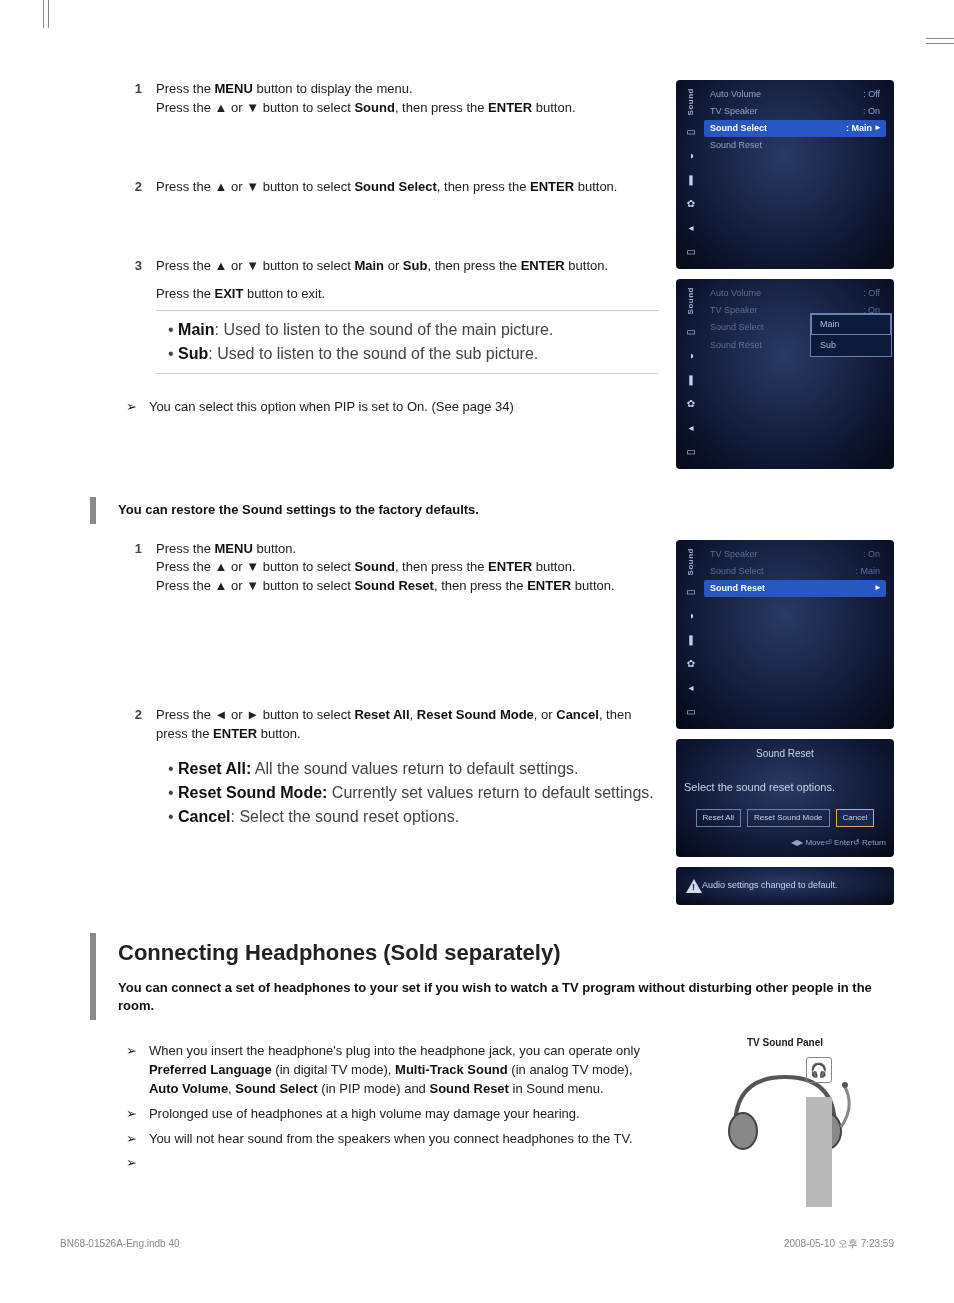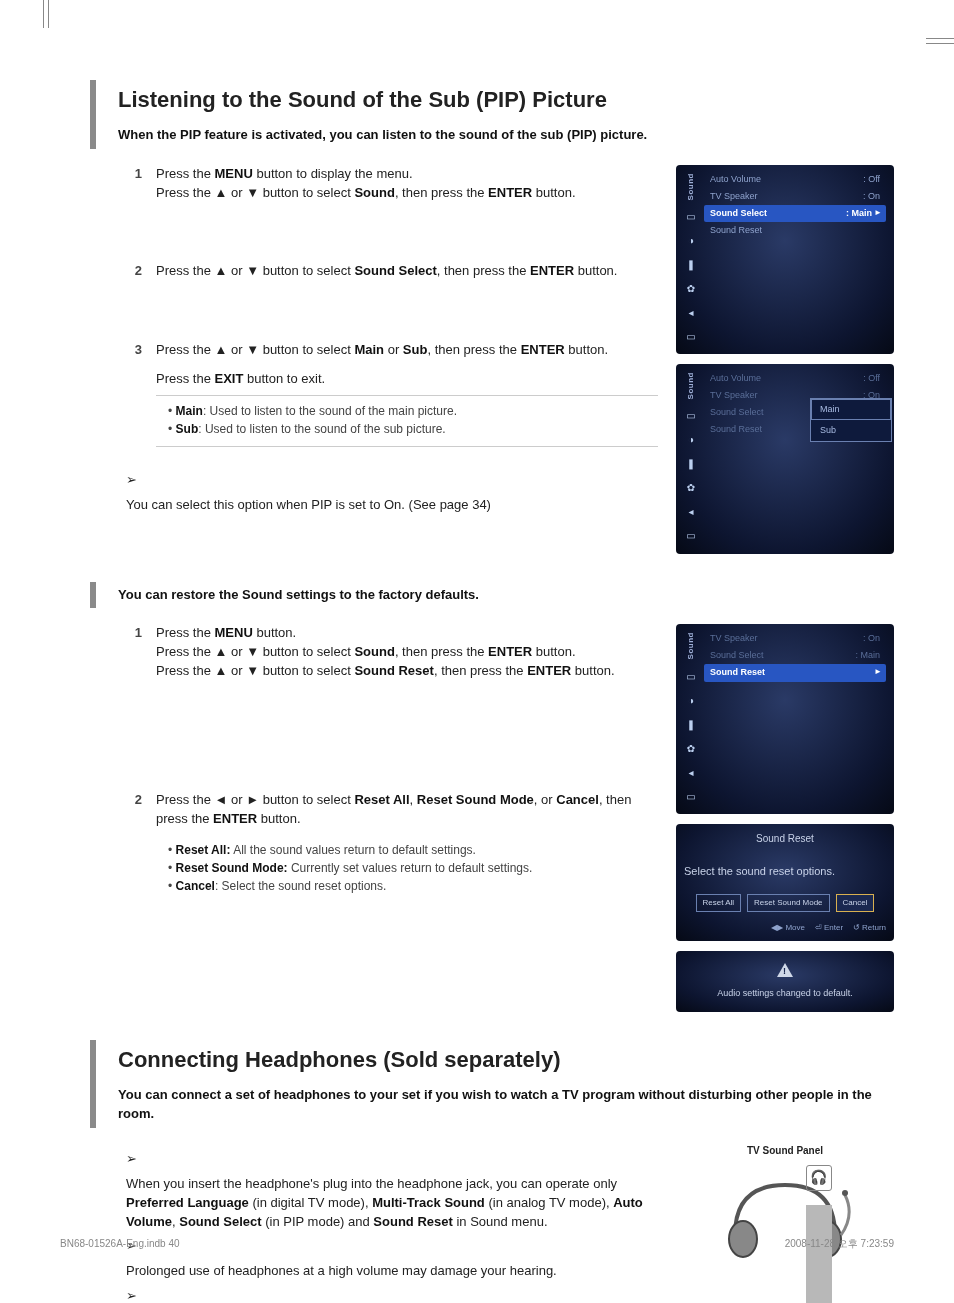--- a/index.html
+++ b/index.html
@@ -62,28 +62,27 @@
     color: #444;
     flex: 0 0 16px;
     text-align: right;
   }
   .step-body { flex: 1; }
   .bullets {
     margin-top: 6px;
     border-top: 1px solid #ccc;
     border-bottom: 1px solid #ccc;
     padding: 6px 0 6px 12px;
-    font-size: 12px;
+    font-size: 16px;
     color: #444;
   }
   .bullets .row { margin: 1px 0;}
   .note-row {
     display:flex; gap:6px; padding-left:36px; margin-top:6px;
     font-size: 13px;
-    flex-direction: column;
   }
   .note-arrow::before { content:"➢"; color:#222; margin-right:6px;}
   
   .osd {
     width: 218px;
     background: radial-gradient(ellipse at 50% 40%, #2a3a66 0%, #0d1530 70%, #050915 100%);
     border-radius: 4px;
     padding: 6px 8px 10px 6px;
     color:#c8d2e8;
     font-size: 9px;
@@ -145,29 +144,29 @@
   }
   .sreset-title { text-align:center; margin-bottom:18px; font-size:10px;}
   .sreset-q { font-size:11px; margin-bottom:14px;}
   .sreset-btns { display:flex; gap:6px; justify-content:center;}
   .sreset-btns .b {
     border:1px solid #6a80b0; padding:2px 6px;
     font-size:8px; color:#c8d2e8;
   }
   .sreset-btns .b.sel { border:1px solid #d8b050; background:#1a2850;}
   .sreset-foot {
-    display:flex; gap:10px; justify-content:flex-end;
+    display:flex; gap:0; justify-content:flex-end;
     margin-top:10px; font-size:8px; color:#8ea2cc;
   }
   .alert-box {
     width:218px;
     background: radial-gradient(ellipse at 50% 40%, #2a3a66 0%, #0d1530 70%, #050915 100%);
     border-radius:4px; padding:12px 10px;
     color:#c8d2e8; font-size:9px;
-    display:flex; align-items:center; gap:10px;flex-direction:column;
+    display:flex; align-items:center; 
   }
   .alert-ic {
     width:0;height:0;
     border-left:8px solid transparent;
     border-right:8px solid transparent;
     border-bottom:14px solid #cfd8e8;
     position:relative;
   }
   .alert-ic::after { content:"!"; position:absolute; left:-2px; top:2px; color:#1a2850; font-size:9px; font-weight:bold;}
   
@@ -200,24 +199,20 @@
 </style>
 </head>
 <body>
 
 <div class="crop-top"></div>
 <div class="crop-right"></div>
 
 <div class="page">
 
   <div class="section">
-    <div class="heading-wrap">
-      <div class="heading">Listening to the Sound of the Sub (PIP) Picture</div>
-      <div class="subheading">When the PIP feature is activated, you can listen to the sound of the sub (PIP) picture.</div>
-    </div>
 
     <div class="steps-row">
       <div class="steps-col">
 
         <div class="step">
           <div class="step-num">1</div>
           <div class="step-body">
             Press the <b>MENU</b> button to display the menu.<br>
             Press the ▲ or ▼ button to select <b>Sound</b>, then press the <b>ENTER</b> button.
           </div>
@@ -447,14 +442,14 @@
           </div>
         </div>
       </div>
     </div>
   </div>
 
 </div>
 
 <div class="doc-foot">
   <span>BN68-01526A-Eng.indb   40</span>
-  <span>2008-11-28   오후 7:23:59</span>
+  <span>2008-05-10   오후 7:23:59</span>
 </div>
 
 </body></html>

